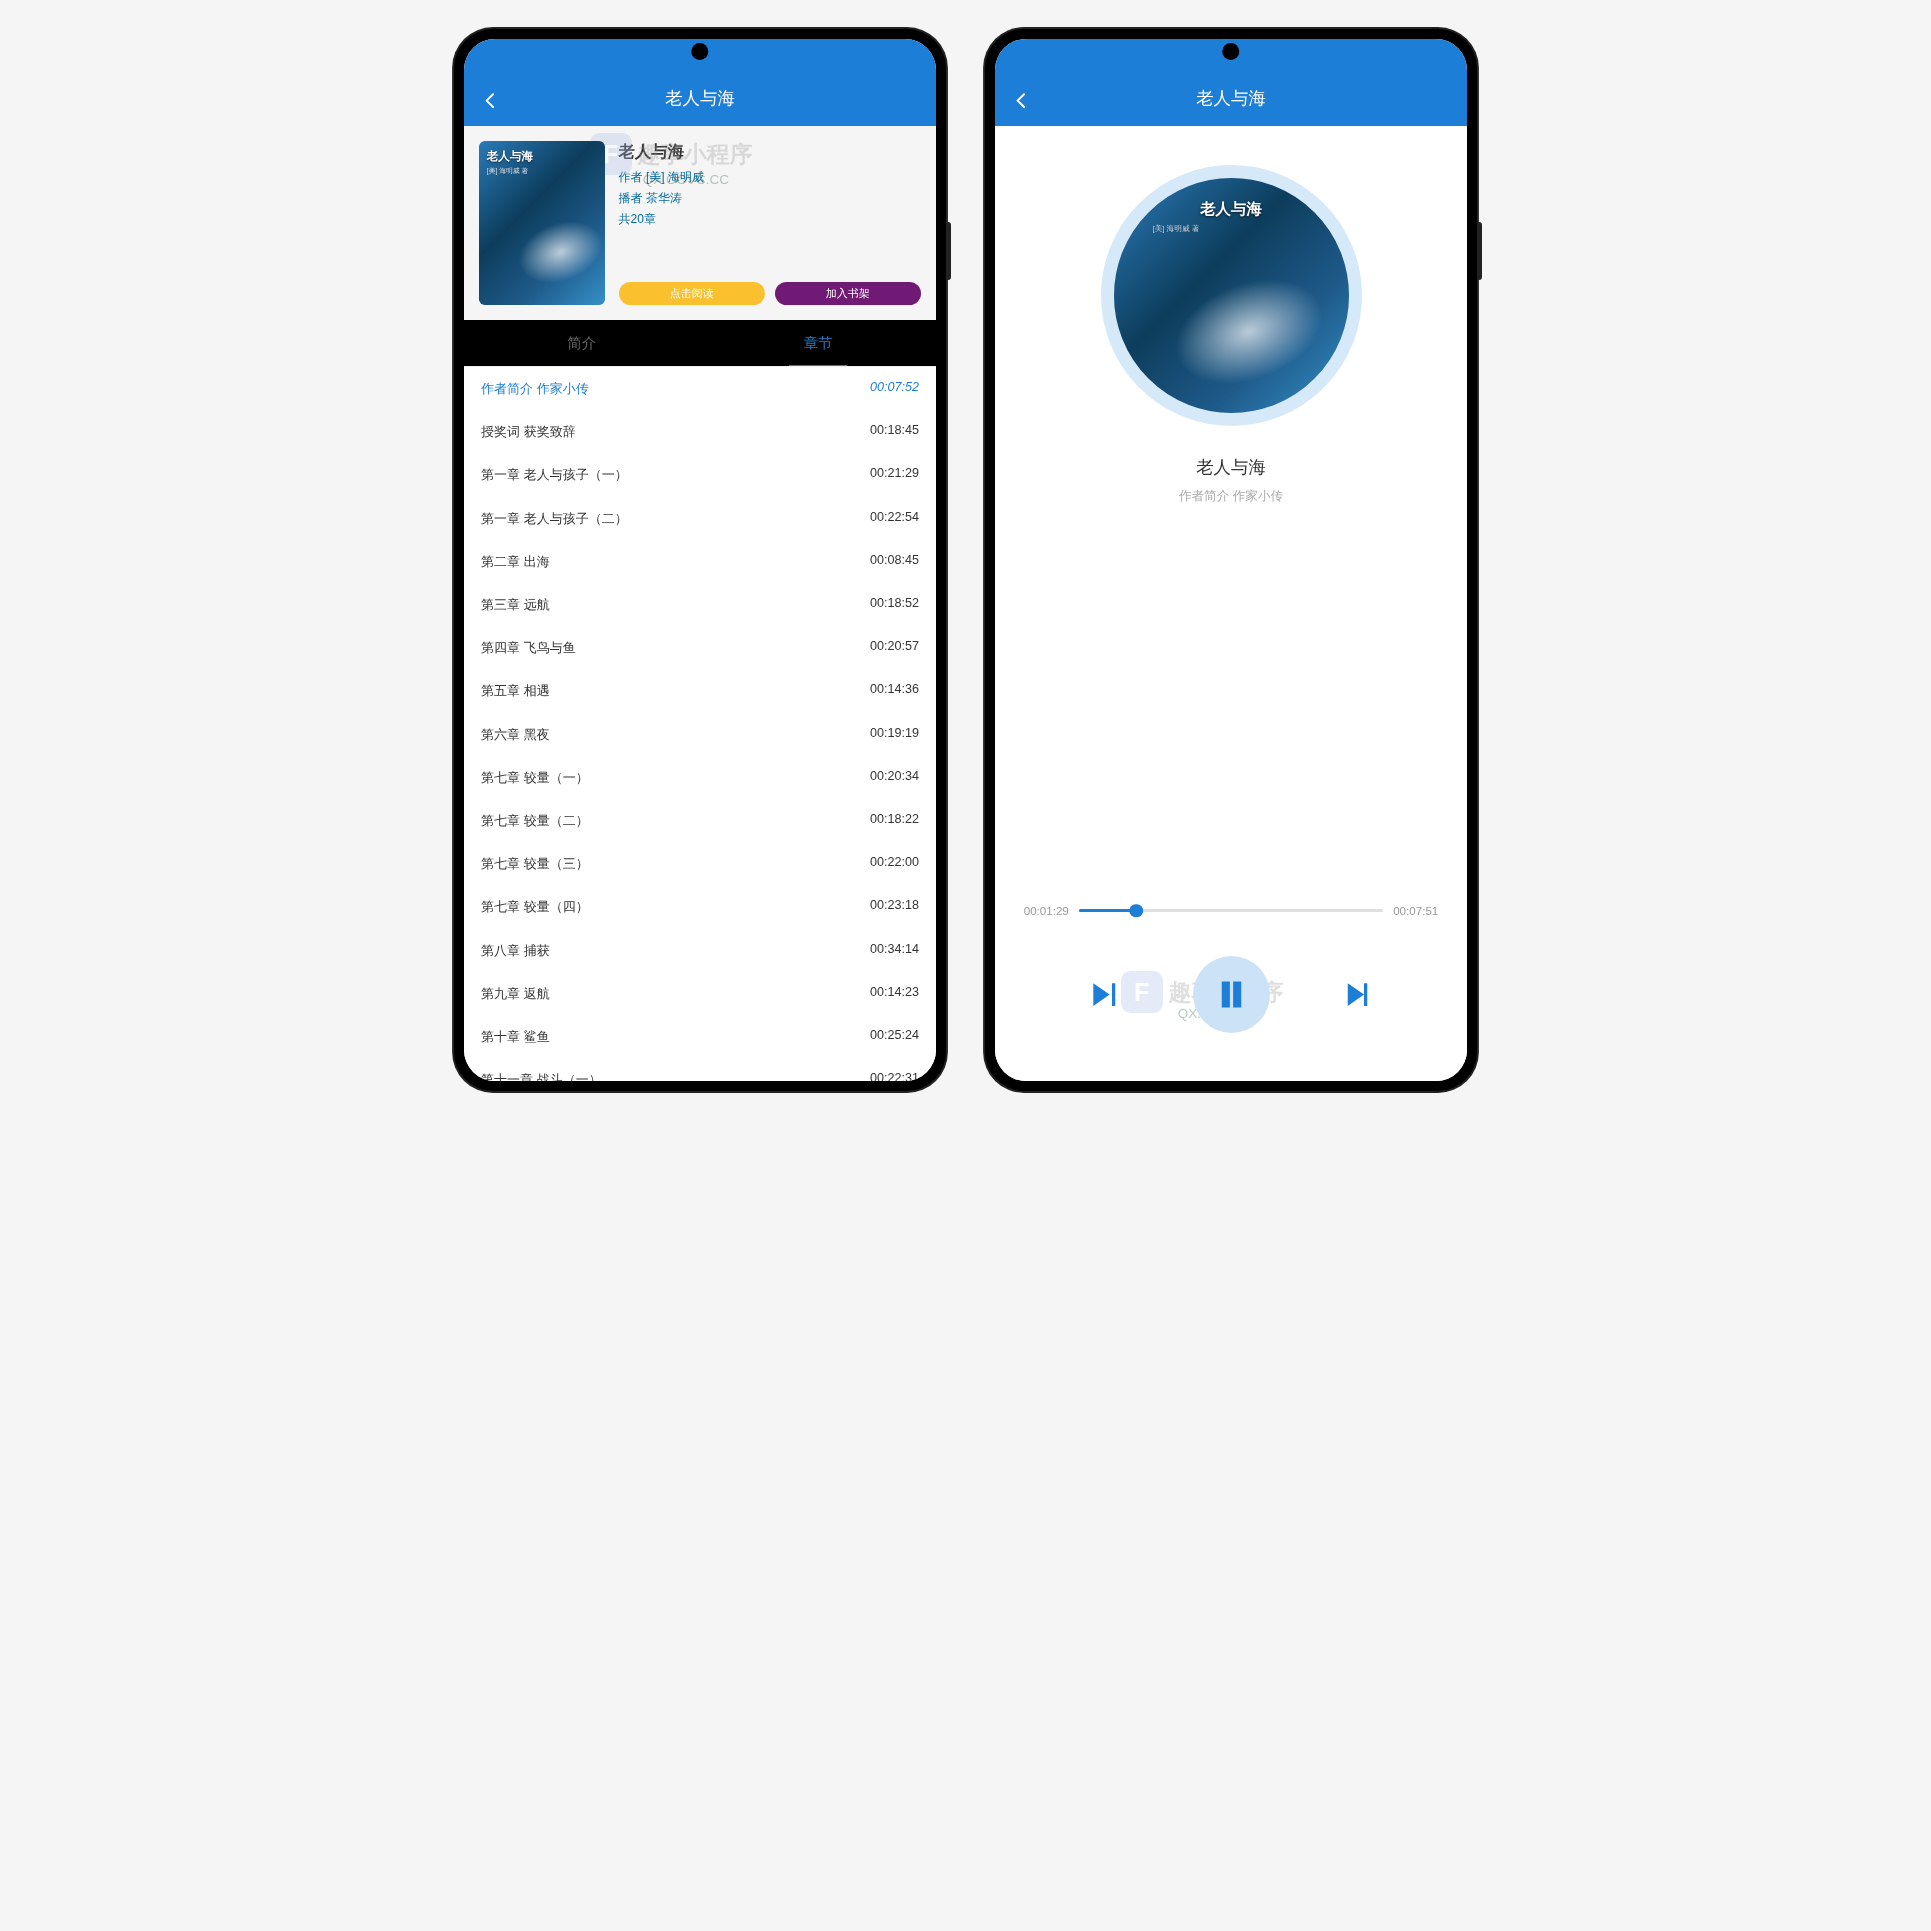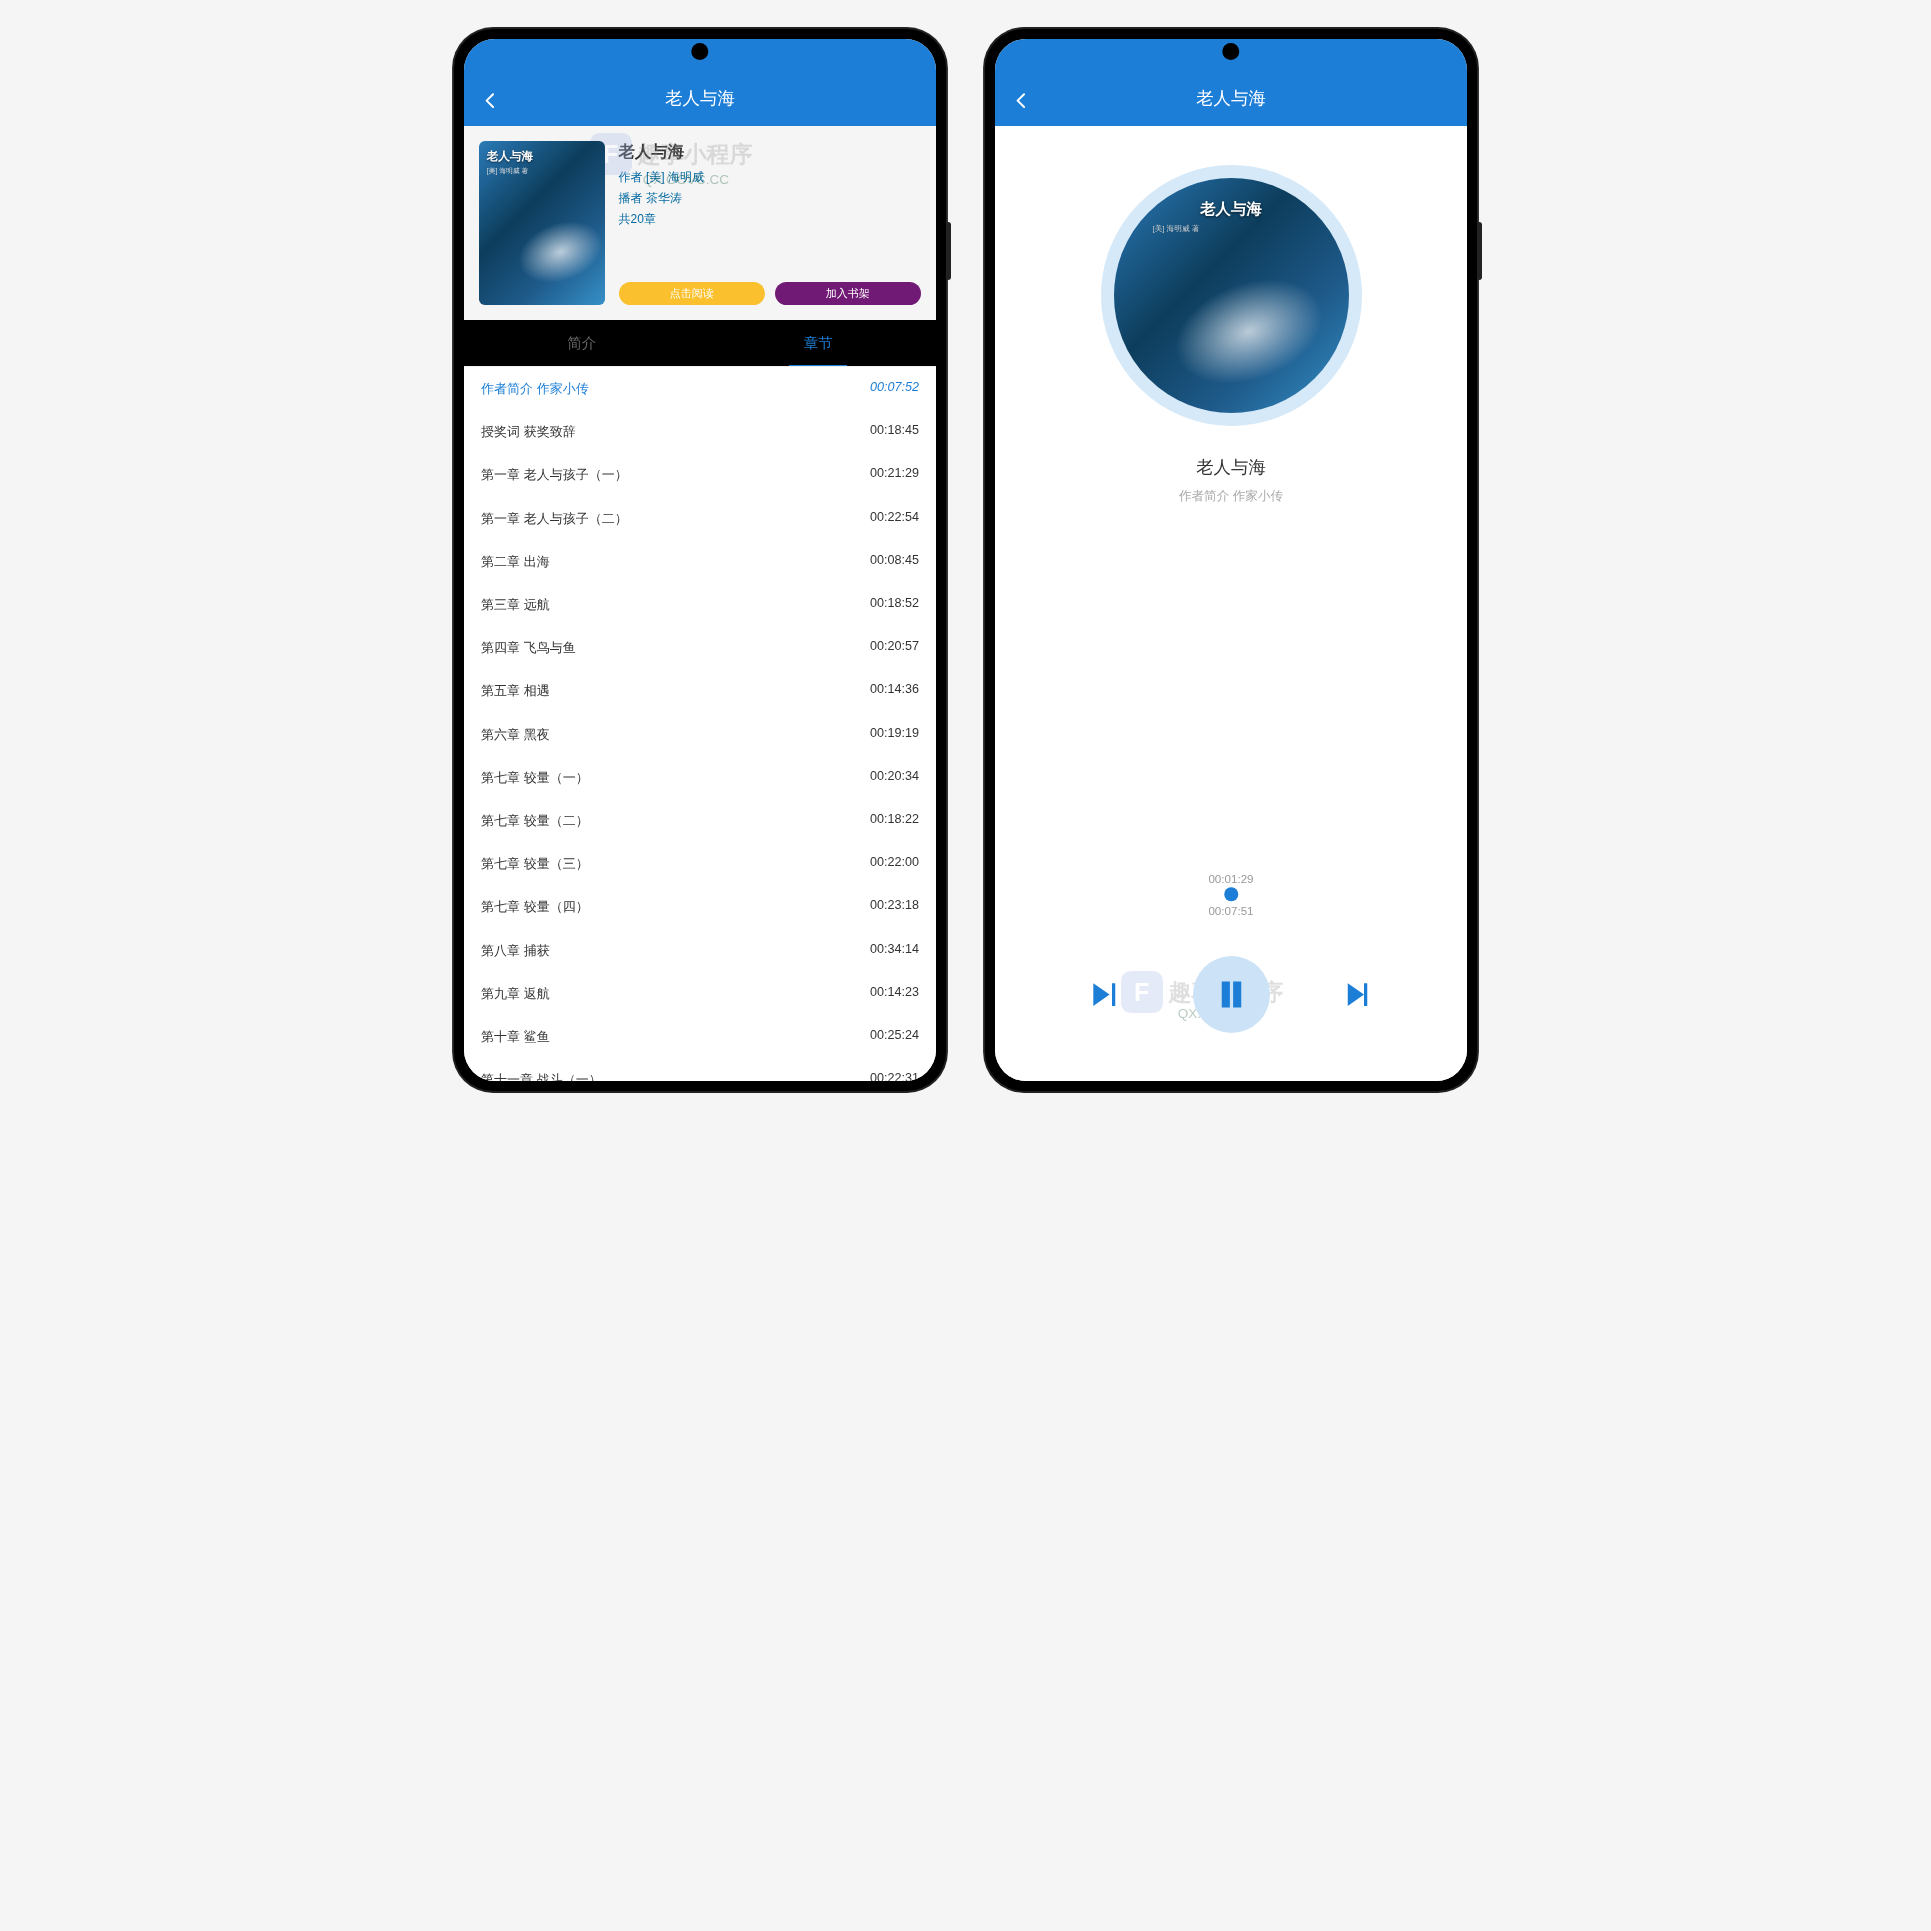--- a/index.html
+++ b/index.html
@@ -239,21 +239,20 @@
   }
   .player-title { font-size: 17.4px; color: #333; margin-bottom: 9.7px; }
   .player-subtitle { font-size: 12.6px; color: #aaa; }
   .progress-section {
     margin-top: auto;
     width: 100%;
     display: flex;
     align-items: center;
     gap: 9.7px;
     margin-bottom: 39px;
-    flex-direction: column;
   }
   .time-label { font-size: 11.6px; color: #999; }
   .progress-bar {
     flex: 1;
     height: 2.9px;
     background: #e0e0e0;
     position: relative;
     border-radius: 1.9px;
   }
   .progress-fill {

